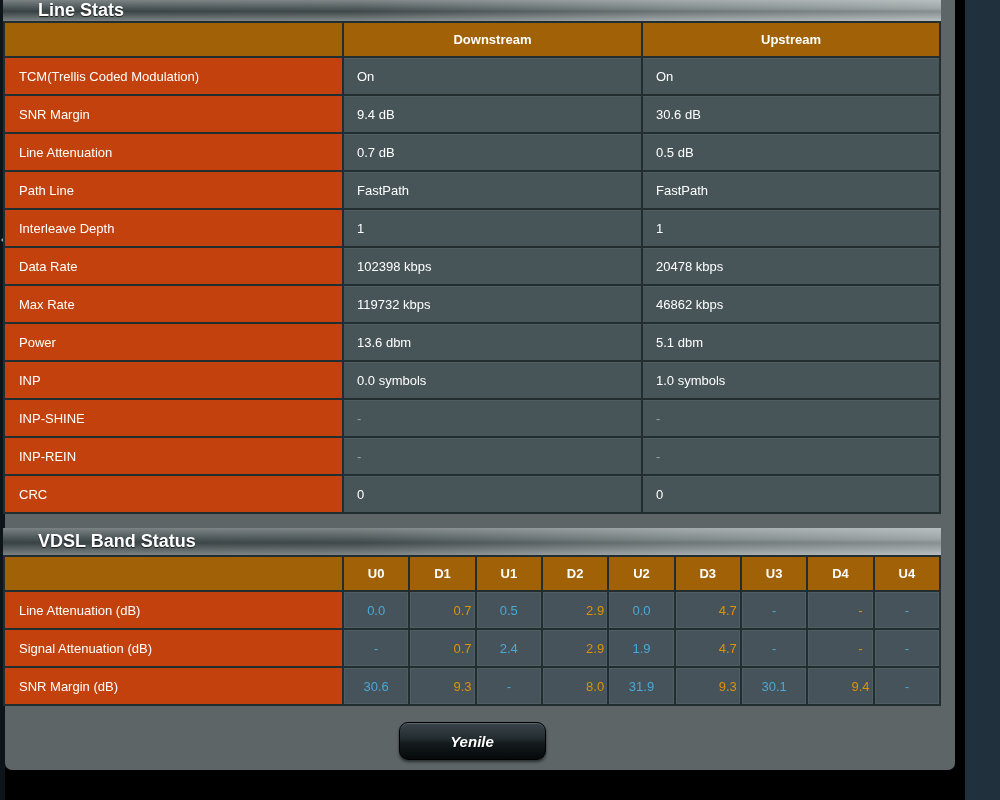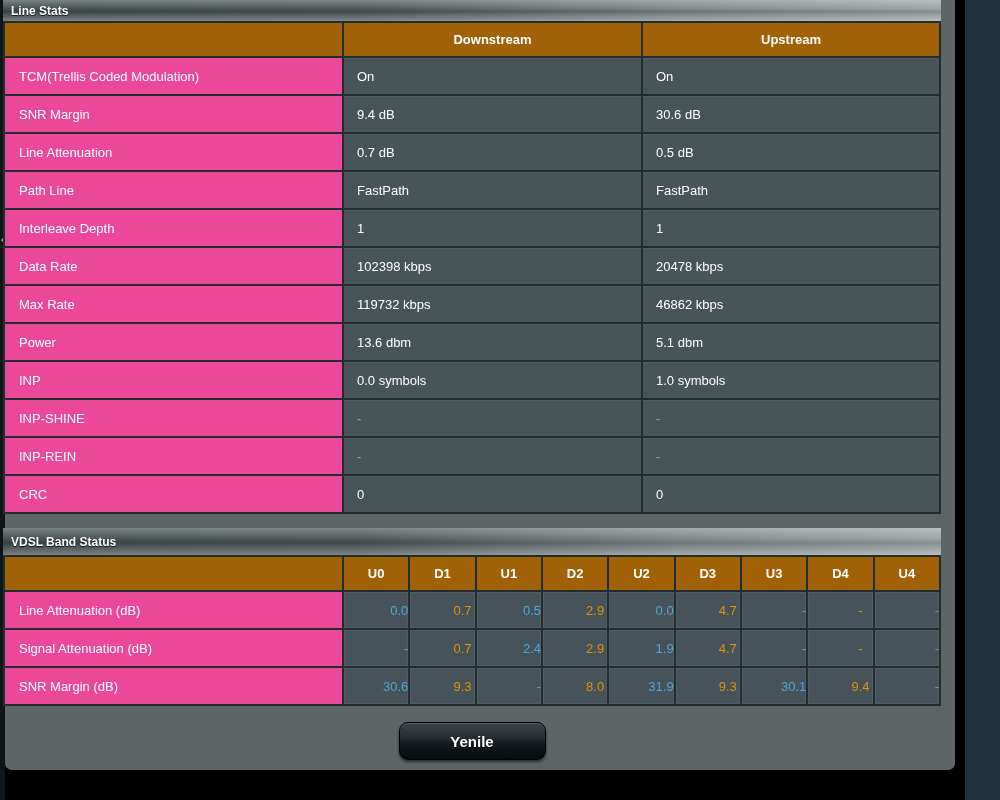--- a/index.html
+++ b/index.html
@@ -20,48 +20,48 @@
   .panel{position:absolute;left:5px;top:0;width:950px;height:770px;background:#5d6567;
     border-radius:0 0 7px 7px;}
   .tbl-wrap{position:absolute;left:3px;width:938px;}
   .wrap-line{top:0;}
   .wrap-band{top:528px;}
   .tbl-title{
     width:100%;box-sizing:border-box;
     background:
       linear-gradient(to bottom, rgba(255,255,255,0.30) 0%, rgba(255,255,255,0.04) 40%, rgba(0,0,0,0.12) 55%, rgba(255,255,255,0.30) 100%),
       linear-gradient(to right, #404b4d 0%, #495355 38%, #7c8687 72%, #9aa3a4 100%);
-    color:#fff;font-weight:bold;font-size:12px;
-    padding-left:8px;text-shadow:0 1px 1px rgba(0,0,0,0.75);
+    color:#fff;font-weight:bold;font-size:18px;
+    padding-left:35px;text-shadow:0 1px 1px rgba(0,0,0,0.75);
     display:flex;align-items:center;
   }
   .title-line{height:21px;}
   .title-band{height:27px;}
   table.tbl{
     border-collapse:separate;border-spacing:2px;table-layout:fixed;
     width:938px;background:#222d30;
   }
   td{padding:0;color:#fff;font-size:13px;vertical-align:middle;}
   td.hdr{height:33px;background:#a16207;font-weight:bold;text-align:center;}
-  td.lbl{height:36px;background:#ec4899;padding-left:14px;}
+  td.lbl{height:36px;background:#c2410c;padding-left:14px;}
   td.val{height:36px;background:#475458;padding-left:13px;
     box-shadow:inset 0 1px 0 rgba(255,255,255,0.05);}
   td.bval{height:36px;background:#46535a;text-align:center;
     box-shadow:inset 0 0 0 1px rgba(255,255,255,0.06);}
   td.dim{color:#9aa4a6;}
-  td.u{color:var(--up-color,#4aa8d8);text-align:right;}
+  td.u{color:var(--up-color,#4aa8d8);}
   td.d{color:var(--down-color,#de9200);padding-left:40px;}
   
   .btn-row{position:absolute;left:3px;top:706px;width:938px;display:flex;justify-content:center;}
   .refresh-btn{
     margin-top:16px;width:147px;height:38px;border-radius:9px;border:1px solid #000;
     background:linear-gradient(to bottom,#39444a 0%,#242d31 42%,#131a1d 58%,#05090a 100%);
     color:#fff;font-weight:bold;font-size:15px;font-family:"Liberation Sans",sans-serif;
     box-shadow:inset 0 1px 0 rgba(255,255,255,0.18), 0 2px 3px rgba(0,0,0,0.55);
-    cursor:pointer;text-shadow:0 1px 1px rgba(0,0,0,0.8);
+    cursor:pointer;text-shadow:0 1px 1px rgba(0,0,0,0.8);font-style:italic;
   }
 </style>
 </head>
 <body>
 
 <div class="right-band"></div>
 <div class="left-strip"></div>
 <div class="edge-arrow"></div>
 
 <div class="panel"></div>

